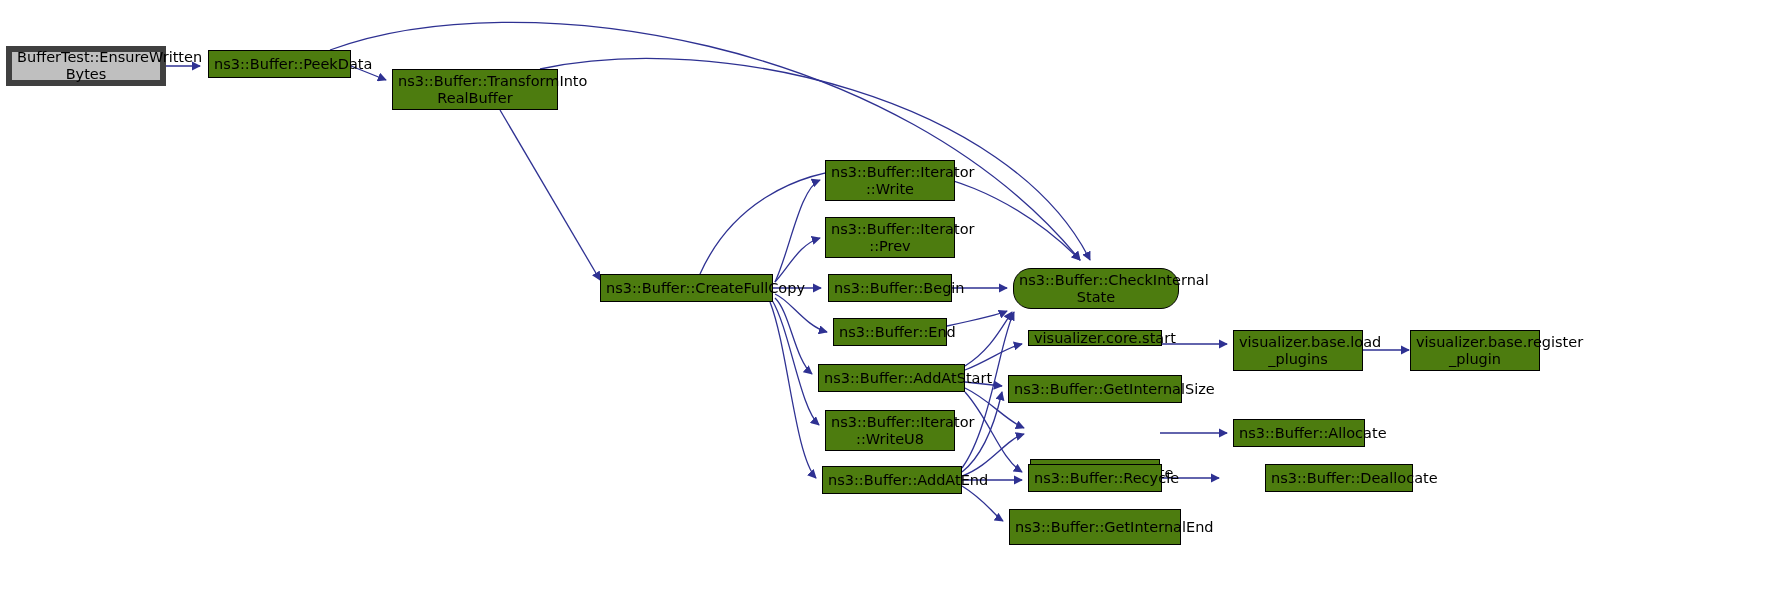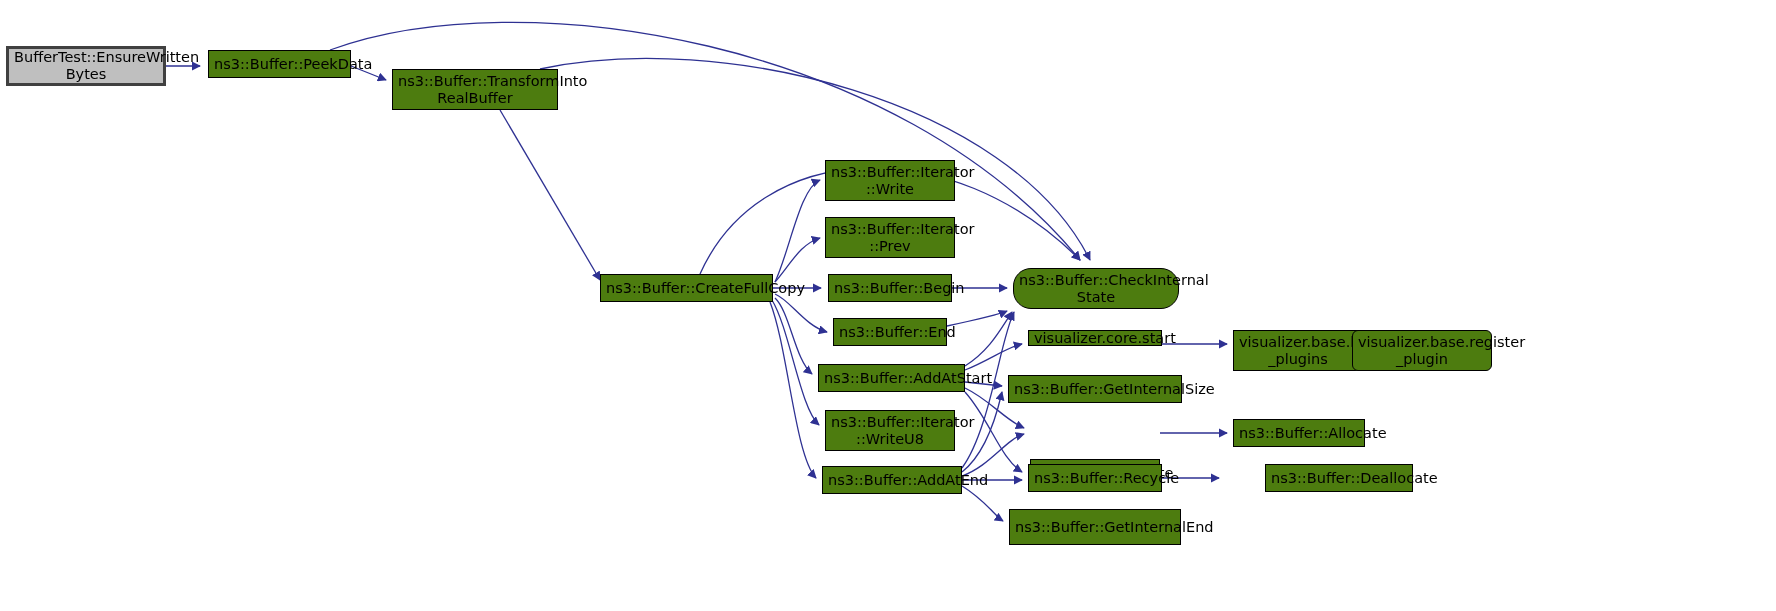--- a/index.html
+++ b/index.html
@@ -3,21 +3,21 @@
 <meta charset="utf-8">
 <style>
   html,body{margin:0;padding:0;background:#ffffff;}
   body{width:1776px;height:611px;overflow:hidden;font-family:"DejaVu Sans","Liberation Sans",sans-serif;}
   #graph{position:relative;width:1776px;height:611px;background:#ffffff;}
   #edges{position:absolute;left:0;top:0;width:1776px;height:611px;pointer-events:none;}
   .node{position:absolute;box-sizing:border-box;border:1px solid #000000;background:#4d7c0f;
         display:flex;align-items:center;justify-content:center;text-align:center;
         font-size:14.5px;color:#000000;line-height:1.15;letter-spacing:0px;white-space:pre-line;
         padding:0 5px;}
-  .node.root{background:#bfbfbf;border:3px solid #404040;}
+  .node.root{background:#bfbfbf;border:6px solid #404040;}
   .node .lbl{display:block;width:100%;}
 </style>
 </head>
 <body>
 
 <div id="graph">
   <svg id="edges" viewBox="0 0 1776 611">
     <defs>
       <marker id="ah" viewBox="0 0 10 10" refX="9" refY="5" markerWidth="7" markerHeight="7" orient="auto-start-reverse">
         <path d="M 0 0 L 10 5 L 0 10 z" fill="#2e3192"></path>
@@ -76,16 +76,16 @@
 State</span></div>
       <div class="node" style="left: 1028px; top: 330px; width: 134px; height: 16px;"><span class="lbl">visualizer.core.start</span></div>
       <div class="node" style="left: 1008px; top: 375px; width: 174px; height: 28px;"><span class="lbl">ns3::Buffer::GetInternalSize</span></div>
       <div class="node" style="left: 1030px; top: 419px; width: 130px; height: 28px; margin-top: 40px;"><span class="lbl">ns3::Buffer::Create</span></div>
       <div class="node" style="left: 1028px; top: 464px; width: 134px; height: 28px;"><span class="lbl">ns3::Buffer::Recycle</span></div>
       <div class="node" style="left: 1009px; top: 509px; width: 172px; height: 36px;"><span class="lbl">ns3::Buffer::GetInternalEnd</span></div>
       <div class="node" style="left: 1233px; top: 330px; width: 130px; height: 41px;"><span class="lbl">visualizer.base.load
 _plugins</span></div>
       <div class="node" style="left: 1233px; top: 419px; width: 132px; height: 28px;"><span class="lbl">ns3::Buffer::Allocate</span></div>
       <div class="node" style="left: 1225px; top: 464px; width: 148px; height: 28px; margin-left: 40px;"><span class="lbl">ns3::Buffer::Deallocate</span></div>
-      <div class="node" style="left: 1352px; top: 330px; width: 140px; height: 41px; border-radius: 6px;"><span class="lbl">visualizer.base.register
+      <div class="node" style="left: 1410px; top: 330px; width: 130px; height: 41px;"><span class="lbl">visualizer.base.register
 _plugin</span></div>
     </div>
 </div>
 
 </body></html>

